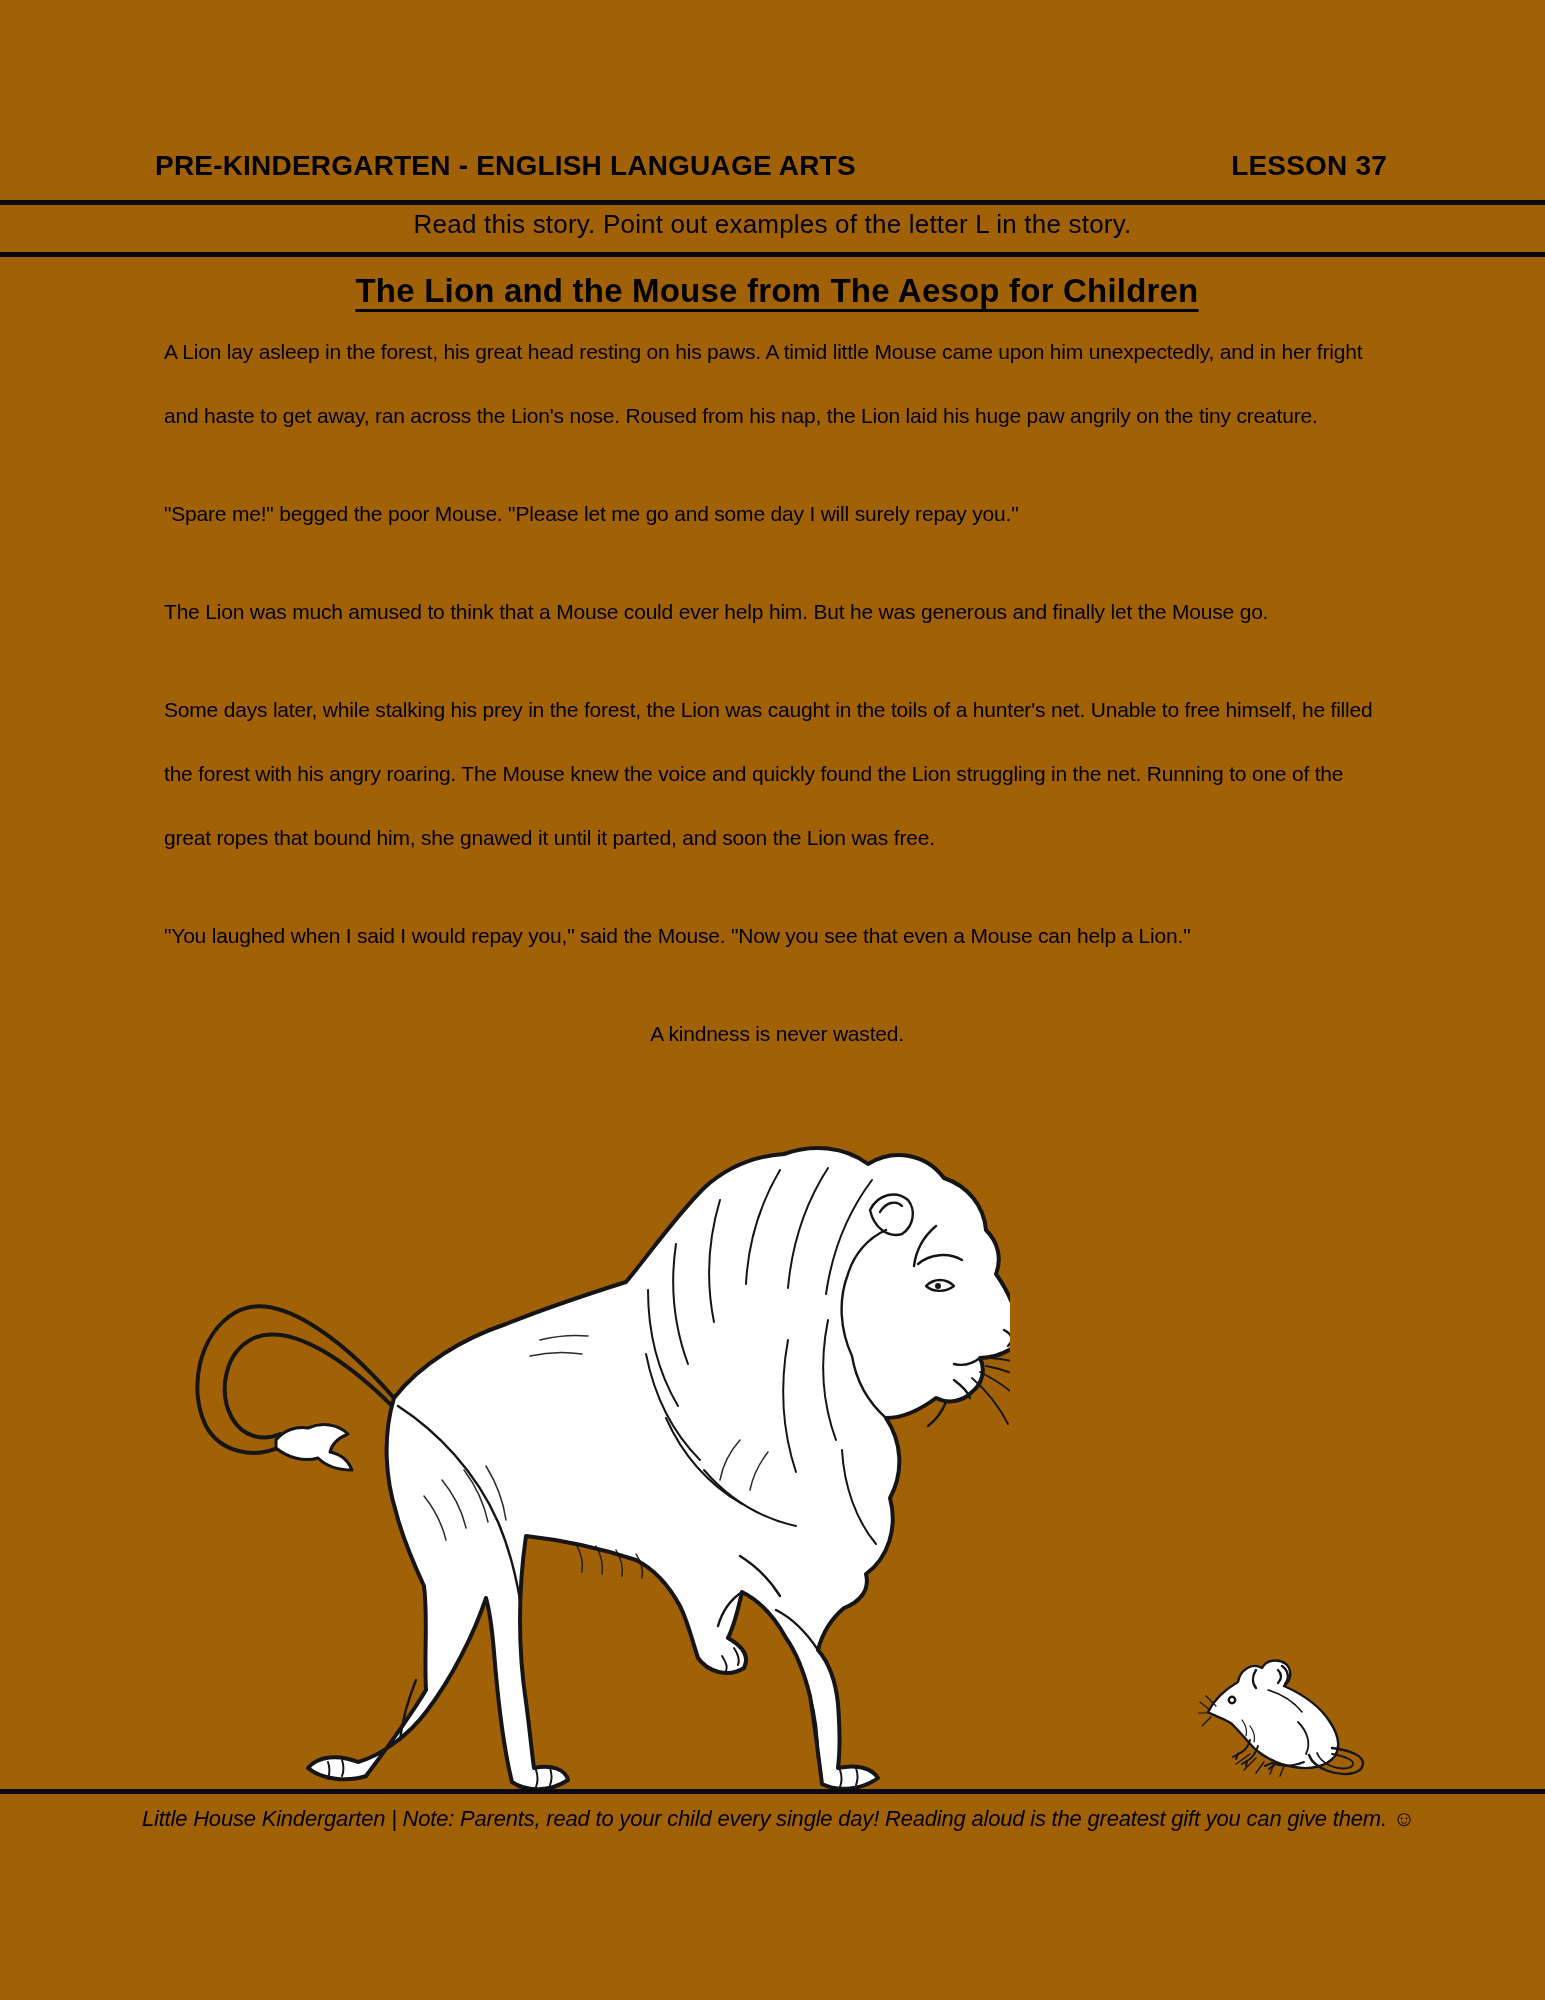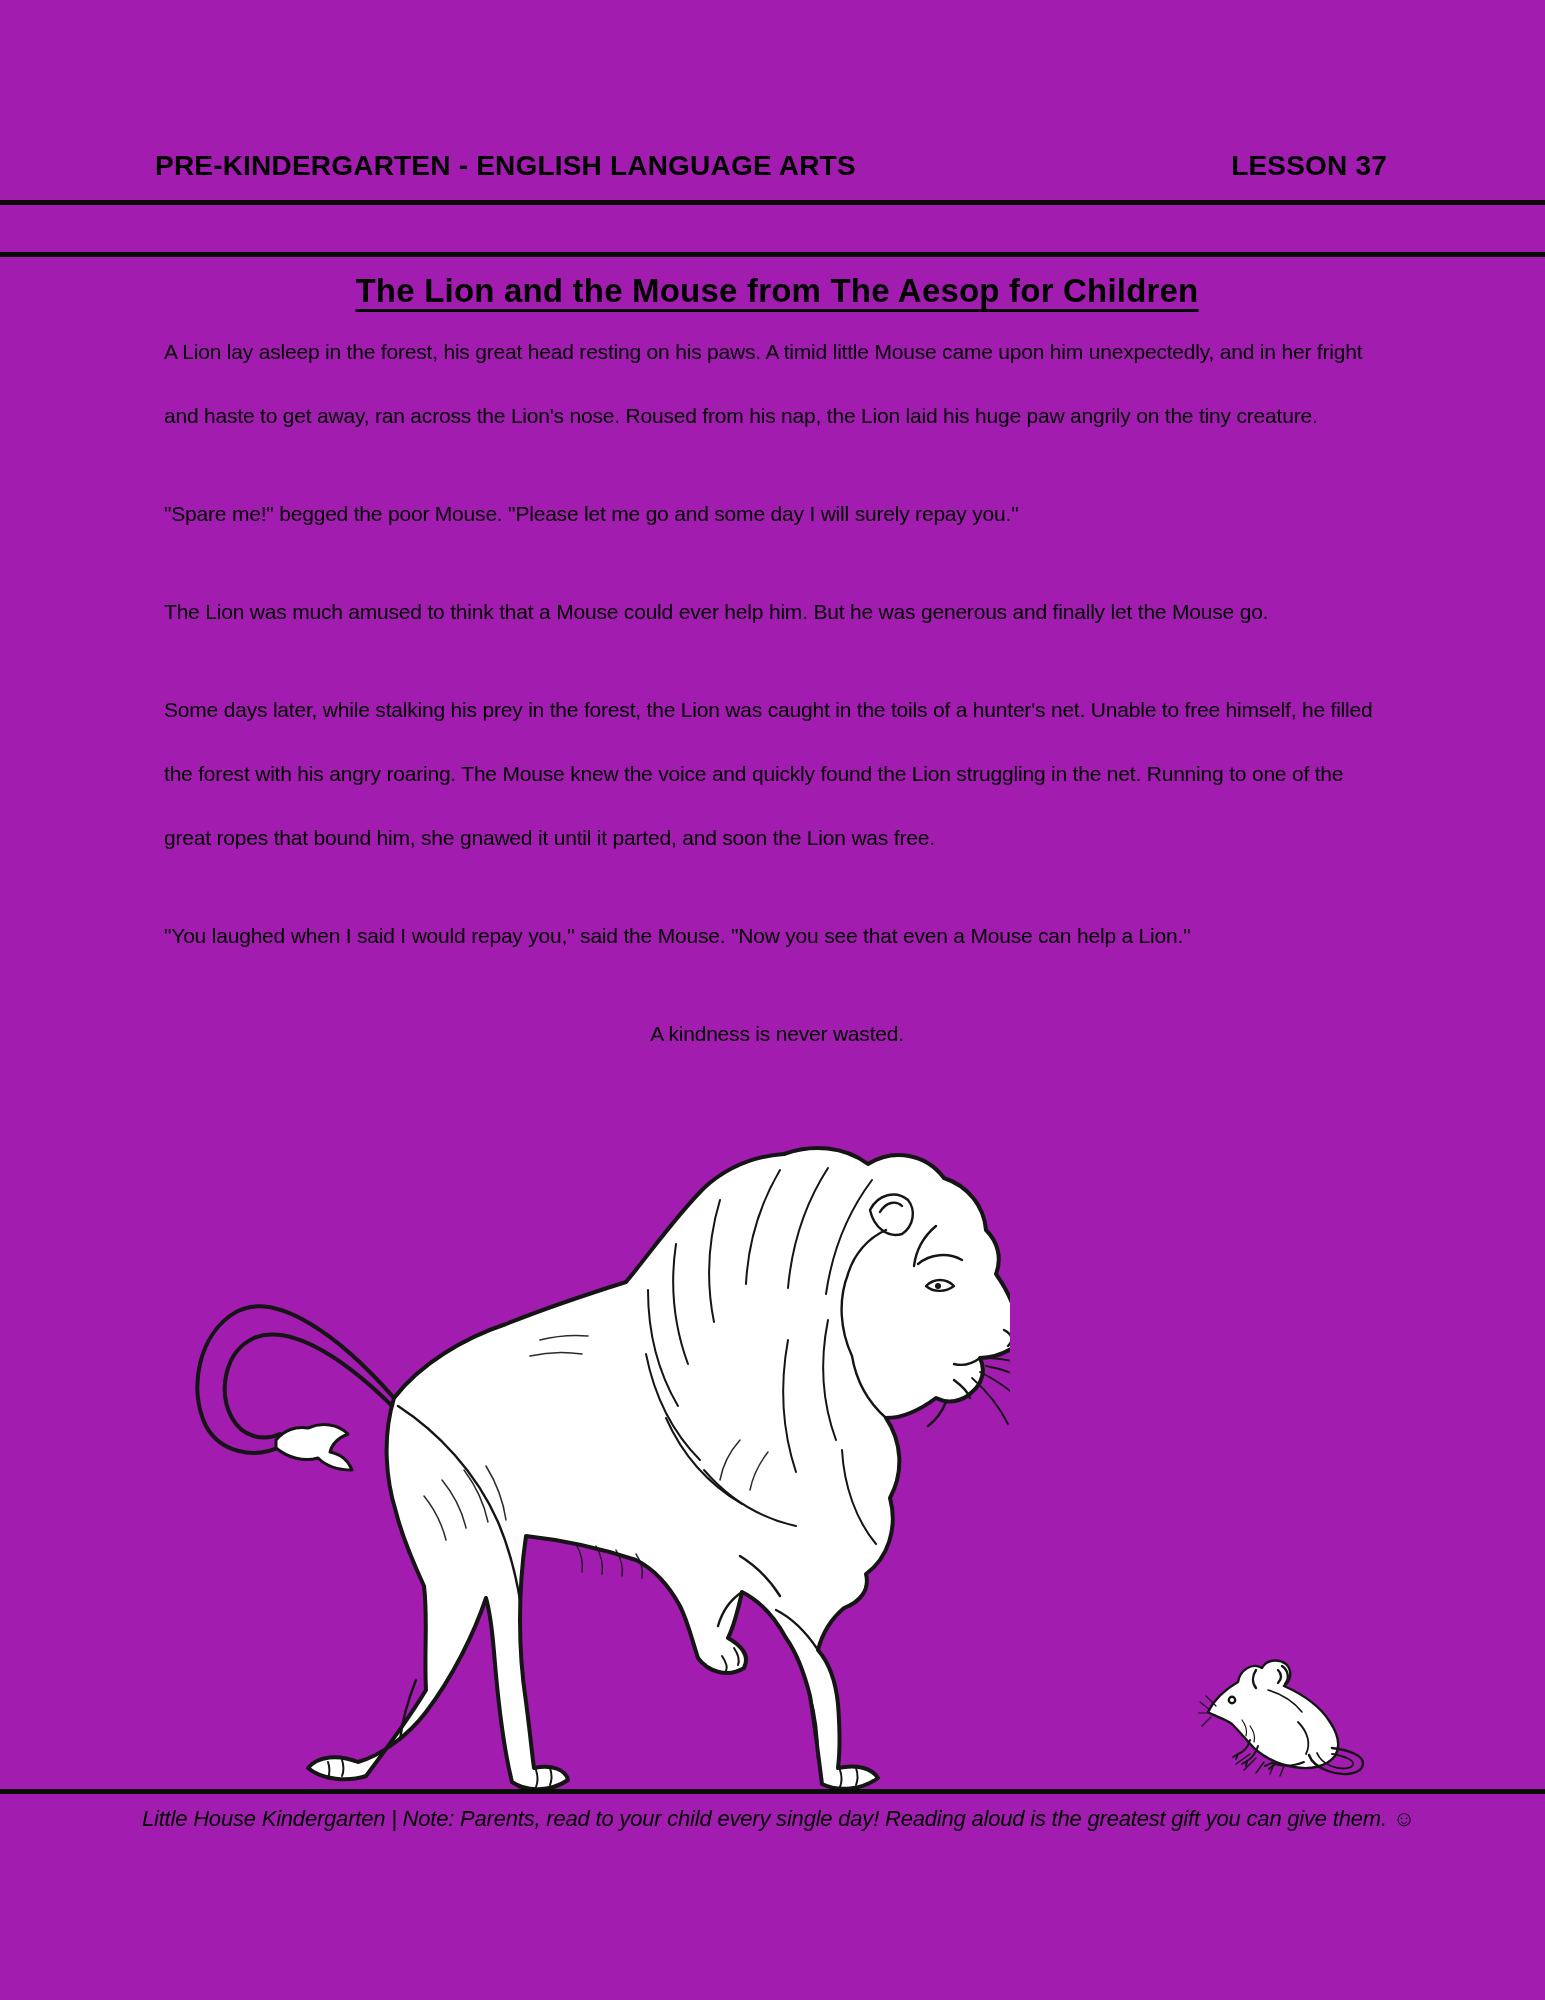--- a/index.html
+++ b/index.html
@@ -1,17 +1,17 @@
 <!DOCTYPE html>
 <html><head>
 <meta charset="utf-8">
 <style>
   html,body{margin:0;padding:0;background:#ffffff;}
   .page{
-    position:relative;width:1545px;height:2000px;background:#a21caf;
+    position:relative;width:1545px;height:2000px;background:#a16207;
     font-family:"Liberation Sans", sans-serif;color:#000;overflow:hidden;
   }
   .header-row{
     position:absolute;top:150px;left:155px;right:158px;
     display:flex;justify-content:space-between;align-items:baseline;
     font-weight:700;font-size:28px;letter-spacing:.2px;
   }
   .rule{position:absolute;left:0;right:0;height:5px;background:#0a0a0a;}
   .rule-1{top:200px;}
   .rule-2{top:252px;}
@@ -40,20 +40,21 @@
 <body>
 
 <div class="page">
 
   <div class="header-row">
     <span>PRE-KINDERGARTEN - ENGLISH LANGUAGE ARTS</span>
     <span>LESSON 37</span>
   </div>
 
   <div class="rule rule-1"></div>
+  <div class="instruction">Read this story. Point out examples of the letter L in the story.</div>
   <div class="rule rule-2"></div>
 
   <div class="content">
     <h1 class="story-title">The Lion and the Mouse from The Aesop for Children</h1>
     <p>A Lion lay asleep in the forest, his great head resting on his paws. A timid little Mouse came upon him unexpectedly, and in her fright and haste to get away, ran across the Lion's nose. Roused from his nap, the Lion laid his huge paw angrily on the tiny creature.</p>
     <p>"Spare me!" begged the poor Mouse. "Please let me go and some day I will surely repay you."</p>
     <p>The Lion was much amused to think that a Mouse could ever help him. But he was generous and finally let the Mouse go.</p>
     <p>Some days later, while stalking his prey in the forest, the Lion was caught in the toils of a hunter's net. Unable to free himself, he filled the forest with his angry roaring. The Mouse knew the voice and quickly found the Lion struggling in the net. Running to one of the great ropes that bound him, she gnawed it until it parted, and soon the Lion was free.</p>
     <p>"You laughed when I said I would repay you," said the Mouse. "Now you see that even a Mouse can help a Lion."</p>
     <p class="moral">A kindness is never wasted.</p>

